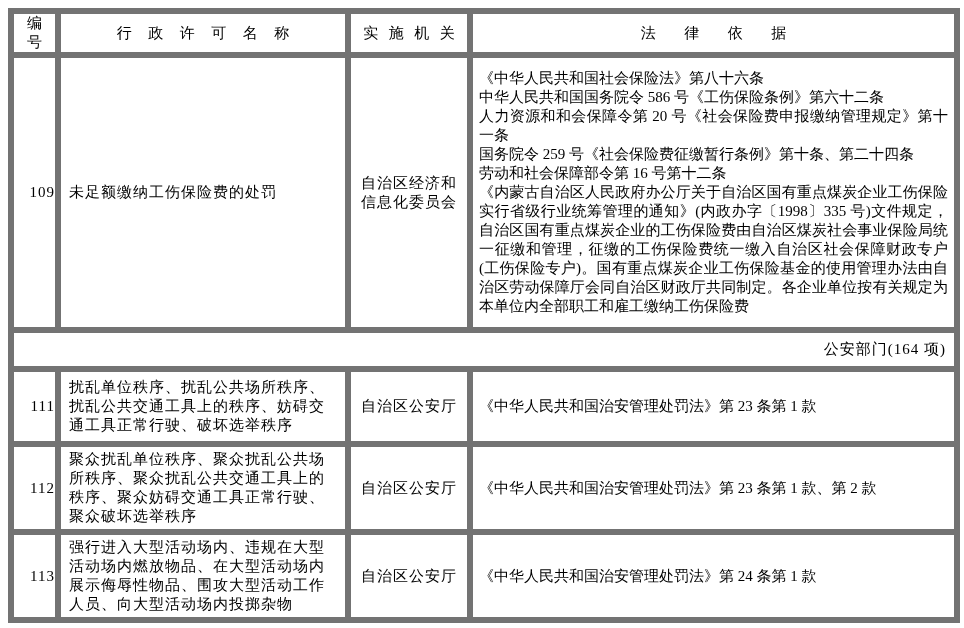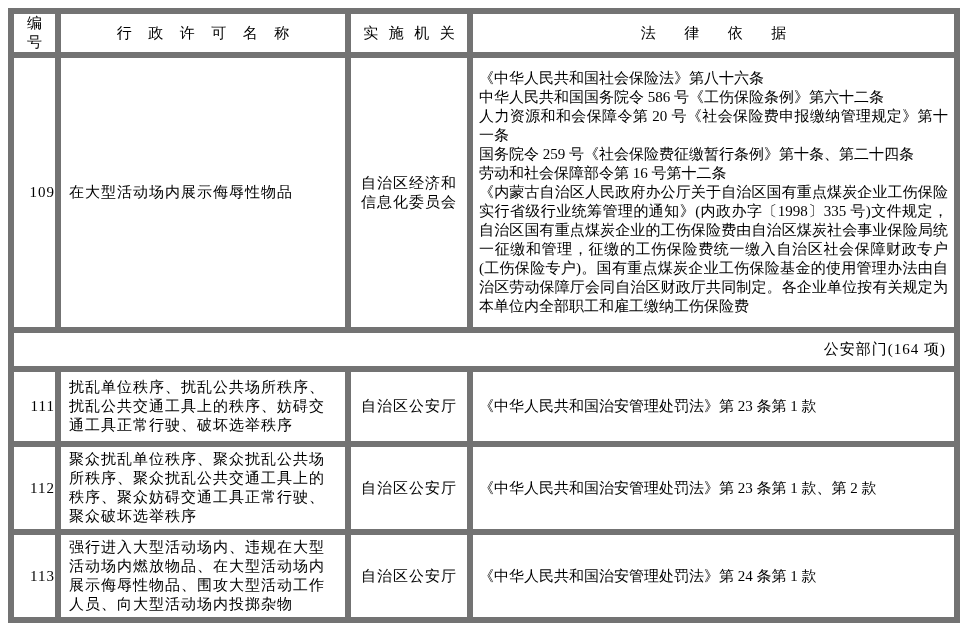--- a/index.html
+++ b/index.html
@@ -55,21 +55,21 @@
       <tr class="h-header">
         <th class="ls-num">编号</th>
         <th class="ls-name">行政许可名称</th>
         <th class="ls-agency">实施机关</th>
         <th class="ls-legal">法律依据</th>
       </tr>
     </thead>
     <tbody>
       <tr class="r109">
         <td class="num">109</td>
-        <td class="name">在大型活动场内展示侮辱性物品</td>
+        <td class="name">未足额缴纳工伤保险费的处罚</td>
         <td class="agency">自治区经济和信息化委员会</td>
         <td class="legal">
           <div class="para">《中华人民共和国社会保险法》第八十六条</div>
           <div class="para">中华人民共和国国务院令 586 号《工伤保险条例》第六十二条</div>
           <div class="para">人力资源和和会保障令第 20 号《社会保险费申报缴纳管理规定》第十一条</div>
           <div class="para">国务院令 259 号《社会保险费征缴暂行条例》第十条、第二十四条</div>
           <div class="para">劳动和社会保障部令第 16 号第十二条</div>
           <div class="para">《内蒙古自治区人民政府办公厅关于自治区国有重点煤炭企业工伤保险实行省级行业统筹管理的通知》(内政办字〔1998〕335 号)文件规定，自治区国有重点煤炭企业的工伤保险费由自治区煤炭社会事业保险局统一征缴和管理，征缴的工伤保险费统一缴入自治区社会保障财政专户(工伤保险专户)。国有重点煤炭企业工伤保险基金的使用管理办法由自治区劳动保障厅会同自治区财政厅共同制定。各企业单位按有关规定为本单位内全部职工和雇工缴纳工伤保险费</div>
         </td>
       </tr>

